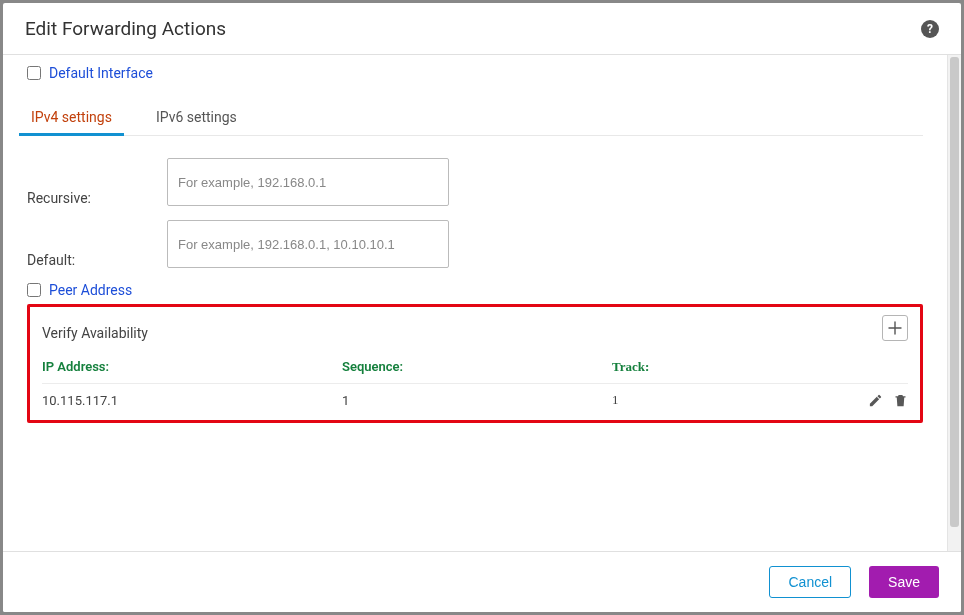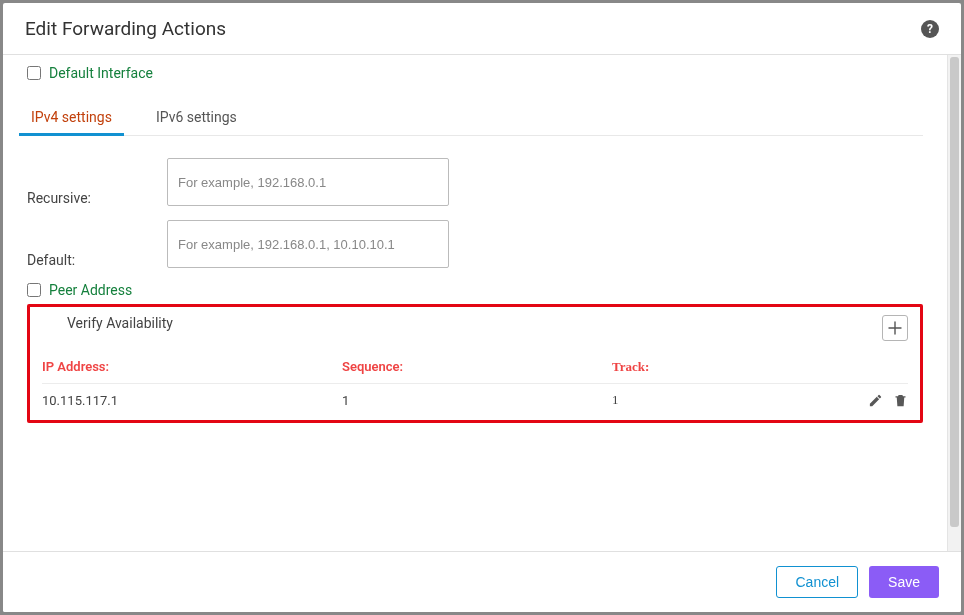--- a/index.html
+++ b/index.html
@@ -74,21 +74,21 @@
       gap: 8px;
       margin-bottom: 16px;
       margin-top: 2px;
     }
     .checkbox-row input[type="checkbox"] {
       width: 14px; height: 14px;
       cursor: pointer;
     }
     .checkbox-row label {
       font-size: 14px;
-      color: #15803d;
+      color: #1d4ed8;
       cursor: pointer;
     }
     .tabs {
       display: flex;
       gap: 0;
       border-bottom: 1px solid #e8e8e8;
       margin-bottom: 22px;
       margin-top: 20px;
     }
     .tab {
@@ -133,24 +133,23 @@
       color: #888;
     }
     .highlight-box {
       border: 3px solid #e30613;
       border-radius: 2px;
       padding: 8px 12px 4px 12px;
       margin-top: 2px;
     }
     .section-header {
       display: flex;
-      align-items: flex-start;
+      align-items: flex-end;
       justify-content: space-between;
       margin-bottom: 14px;
-      margin-left: 25px;
     }
     .section-title {
       font-size: 14px;
       color: #444;
     }
     .add-btn {
       width: 26px; height: 26px;
       border: 1px solid #b5b5b5;
       border-radius: 3px;
       background: #fff;
@@ -159,21 +158,21 @@
       justify-content: center;
       cursor: pointer;
     }
     .table {
       width: 100%;
     }
     .table-header {
       display: flex;
       font-size: 13px;
       font-weight: 600;
-      color: #ef4444;
+      color: #15803d;
       padding: 4px 0 8px 0;
     }
     .col-ip { width: 300px; }
     .col-seq { width: 270px; }
     .col-track { flex: 1; font-family: Liberation Serif, serif; }
     .col-actions { width: 60px; display: flex; gap: 10px; justify-content: flex-end; align-items: center; }
     .table-row {
       display: flex;
       align-items: center;
       font-size: 13px;
@@ -181,37 +180,37 @@
       padding: 8px 0;
       border-top: 1px solid #ececec;
       justify-content: flex-end;
     }
     .icon-btn { cursor: pointer; color: #585858; display:flex; align-items:center;}
     .modal-footer {
       border-top: 1px solid #e0e0e0;
       padding: 14px 22px;
       display: flex;
       justify-content: flex-end;
-      gap: 11px;
+      gap: 18px;
       background:#fff;
     }
     .btn {
       padding: 7px 18px;
       font-size: 14px;
       border-radius: 3px;
       cursor: pointer;
       border: 1px solid transparent;
     }
     .btn-cancel {
       background: #fff;
       color: #1191d1;
       border: 1px solid #1191d1;
     }
     .btn-save {
-      background: #8b5cf6;
+      background: #a21caf;
       color: #fff;
     }
     .peer-row{
       margin-top:10px;
       margin-bottom:6px;
     }
   </style>
 </head>
 <body>
 

